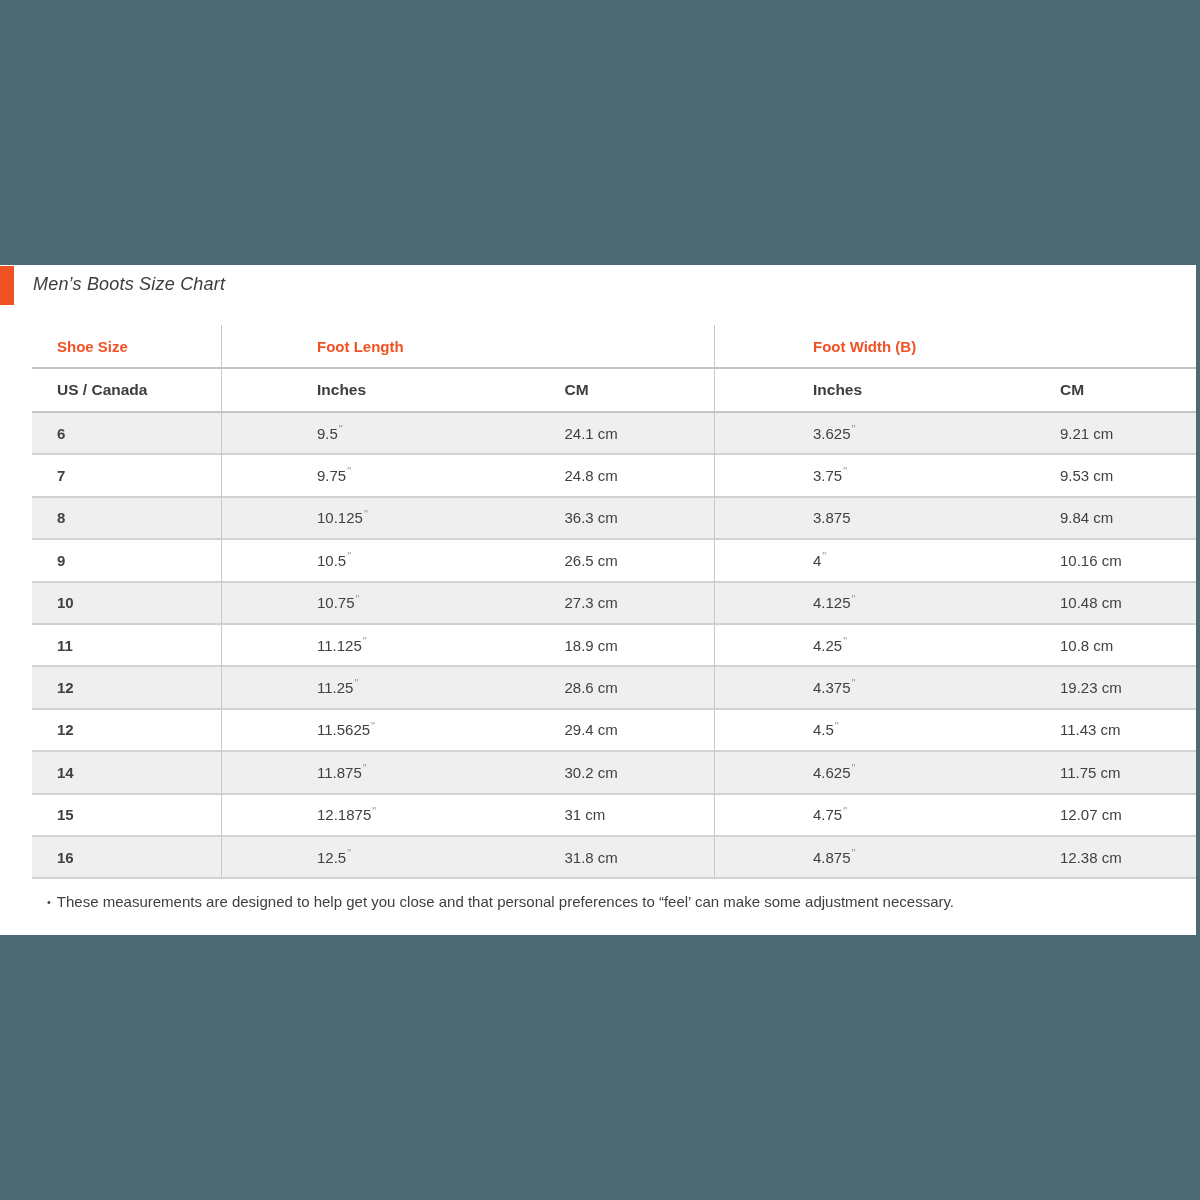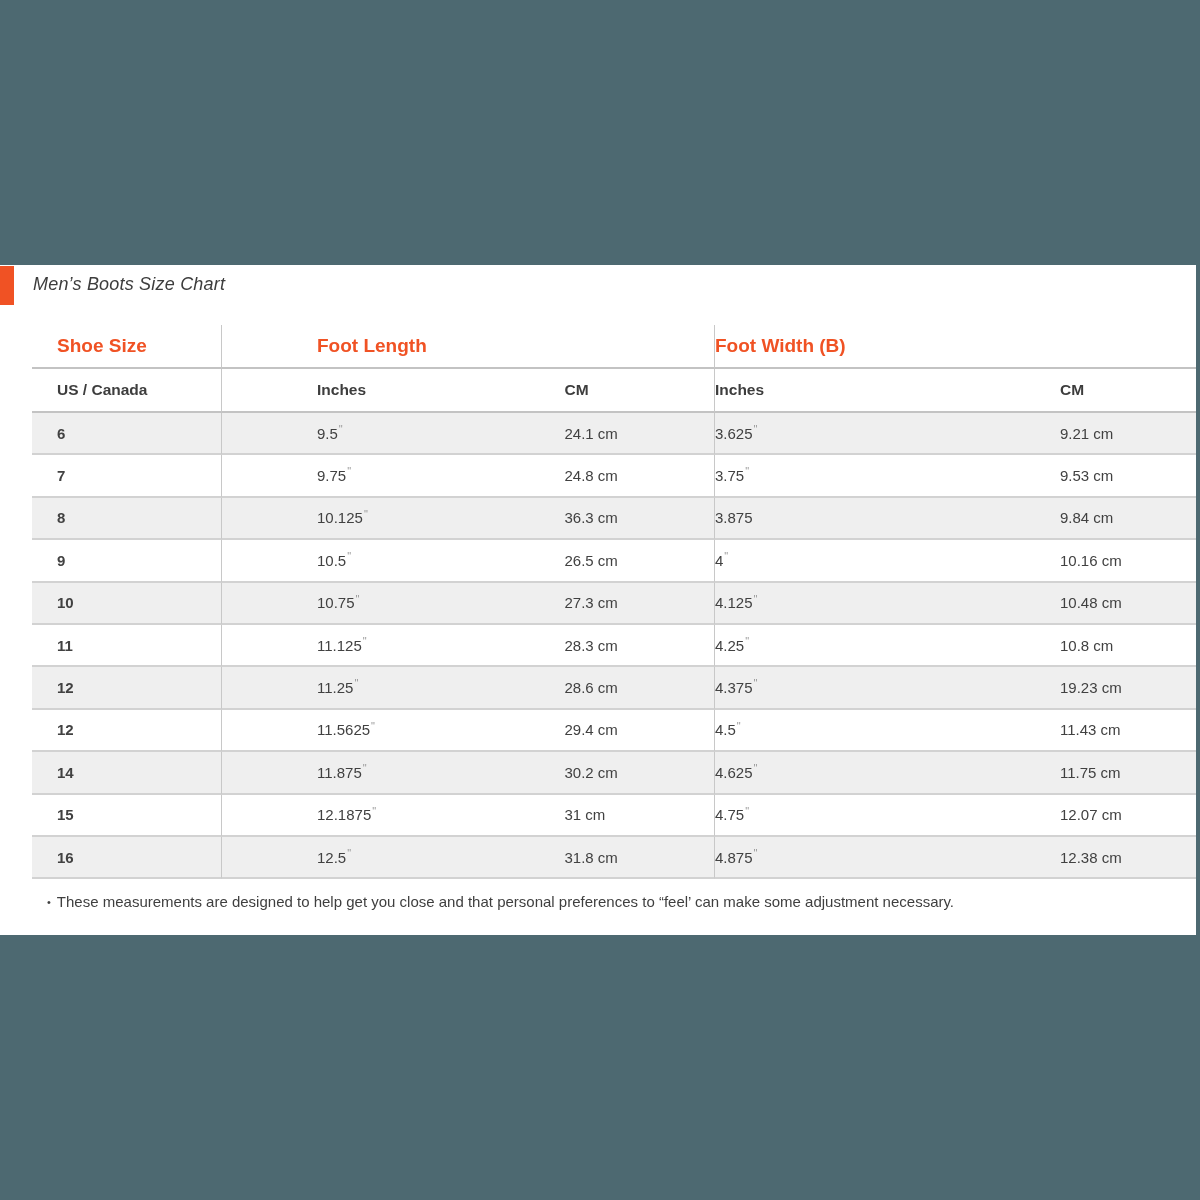--- a/index.html
+++ b/index.html
@@ -38,38 +38,38 @@
     grid-template-columns:189px 246.5px 246.5px 241px 241px;
     grid-template-rows:44px 44px repeat(11, 42.4px);
   }
   .gcell{
     display:flex; align-items:center;
     box-sizing:border-box;
     font-size:15px;
     color:#414141;
   }
   .gh{
-    font-weight:700; font-size:19px;
+    font-weight:700; font-size:15px;
     color:#f05224;
     border-bottom:2px solid #c3c3c3;
   }
   .gh.span2{grid-column:span 2;}
   .ch{
     font-weight:700; font-size:15.5px;
     color:#3d3d3d;
     border-bottom:2px solid #c3c3c3;
     text-align:right;
   }
   .cell{border-bottom:2px solid #d2d2d2;}
   .stripe{background:#efefef;}
   .vline{border-left:1px solid #c8c8c8;}
   .p1{padding-left:25px;}
   .p2{padding-left:95px;}
   .p3{padding-left:97px;}
-  .p4{}
+  .p4{padding-left:98px;}
   .p5{padding-left:105px;}
   .bold{font-weight:700;}
   .inch-mark{
     font-size:11px;
     color:#9a9a9a;
     align-self:flex-start;
     margin-top:10px;
     margin-left:1px;
   }
   .note{
@@ -120,21 +120,21 @@
       <div class="gcell cell p3">26.5 cm</div>
       <div class="gcell cell p4 vline">4<span class="inch-mark">"</span></div>
       <div class="gcell cell p5">10.16 cm</div>
       <div class="gcell cell p1 stripe bold">10</div>
       <div class="gcell cell p2 vline stripe">10.75<span class="inch-mark">"</span></div>
       <div class="gcell cell p3 stripe">27.3 cm</div>
       <div class="gcell cell p4 vline stripe">4.125<span class="inch-mark">"</span></div>
       <div class="gcell cell p5 stripe">10.48 cm</div>
       <div class="gcell cell p1 bold">11</div>
       <div class="gcell cell p2 vline">11.125<span class="inch-mark">"</span></div>
-      <div class="gcell cell p3">28.3 cm</div>
+      <div class="gcell cell p3">18.9 cm</div>
       <div class="gcell cell p4 vline">4.25<span class="inch-mark">"</span></div>
       <div class="gcell cell p5">10.8 cm</div>
       <div class="gcell cell p1 stripe bold">12</div>
       <div class="gcell cell p2 vline stripe">11.25<span class="inch-mark">"</span></div>
       <div class="gcell cell p3 stripe">28.6 cm</div>
       <div class="gcell cell p4 vline stripe">4.375<span class="inch-mark">"</span></div>
       <div class="gcell cell p5 stripe">19.23 cm</div>
       <div class="gcell cell p1 bold">12</div>
       <div class="gcell cell p2 vline">11.5625<span class="inch-mark">"</span></div>
       <div class="gcell cell p3">29.4 cm</div>

